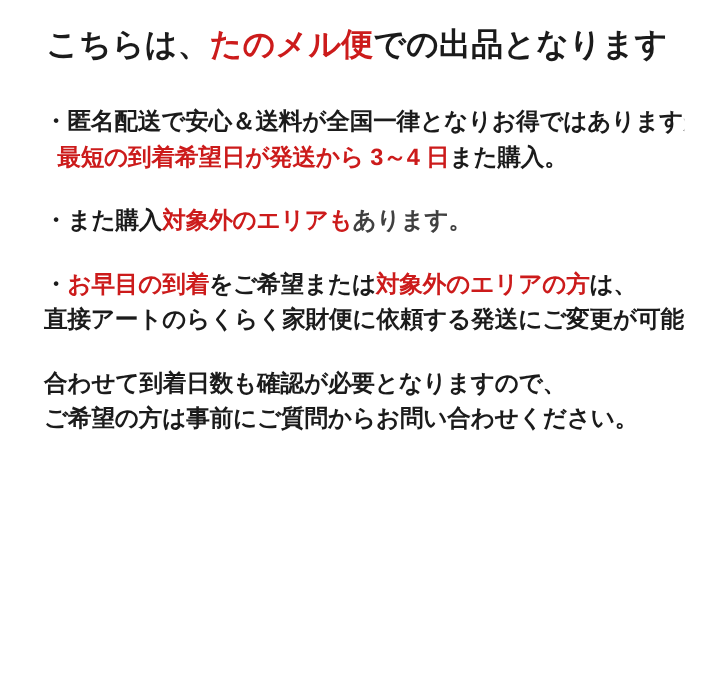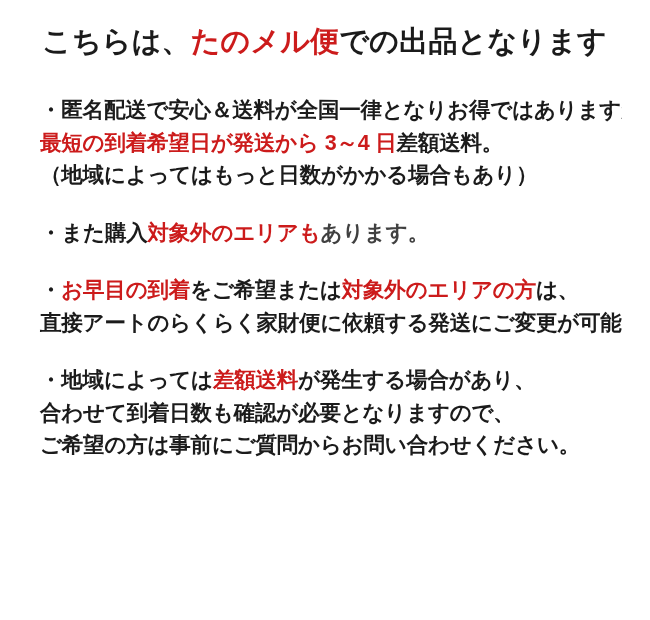--- a/index.html
+++ b/index.html
@@ -43,29 +43,27 @@
   .seg { display: inline; }
 </style>
 </head>
 <body>
 
 <div class="page">
   <h1 class="title" id="title"><span class="seg" style="color: rgb(27, 27, 27);">こちらは、</span><span class="seg" style="color: rgb(204, 27, 27);">たのメル便</span><span class="seg" style="color: rgb(27, 27, 27);">での出品となります</span></h1>
   <div class="body-area" id="paragraphs">
       <div class="paragraph">
         <div class="line"><span class="seg" style="color: rgb(27, 27, 27);">・匿名配送で安心＆送料が全国一律となりお得ではありますが、</span></div>
-        <div class="line"><span class="seg" style="color: rgb(204, 27, 27);">最短の到着希望日が発送から 3～4 日</span><span class="seg" style="color: rgb(27, 27, 27);">差額送料。</span></div>
-        <div class="line"><span class="seg" style="color: rgb(27, 27, 27);">（地域によってはもっと日数がかかる場合もあり）</span></div>
+        <div class="line"><span class="seg" style="color: rgb(204, 27, 27); margin-left: 12px;">最短の到着希望日が発送から 3～4 日</span><span class="seg" style="color: rgb(27, 27, 27);">また購入。</span></div>
       </div>
       <div class="paragraph">
         <div class="line"><span class="seg" style="color: rgb(27, 27, 27);">・また購入</span><span class="seg" style="color: rgb(204, 27, 27);">対象外のエリアも</span><span class="seg" style="color: #404040;">あります。</span></div>
       </div>
       <div class="paragraph">
         <div class="line"><span class="seg" style="color: rgb(27, 27, 27);">・</span><span class="seg" style="color: rgb(204, 27, 27);">お早目の到着</span><span class="seg" style="color: rgb(27, 27, 27);">をご希望または</span><span class="seg" style="color: rgb(204, 27, 27);">対象外のエリアの方</span><span class="seg" style="color: rgb(27, 27, 27);">は、</span></div>
         <div class="line"><span class="seg" style="color: rgb(27, 27, 27);">直接アートのらくらく家財便に依頼する発送にご変更が可能で、</span></div>
       </div>
       <div class="paragraph">
-        <div class="line"><span class="seg" style="color: rgb(27, 27, 27);">・地域によっては</span><span class="seg" style="color: rgb(204, 27, 27);">差額送料</span><span class="seg" style="color: rgb(27, 27, 27);">が発生する場合があり、</span></div>
         <div class="line"><span class="seg" style="color: rgb(27, 27, 27);">合わせて到着日数も確認が必要となりますので、</span></div>
         <div class="line"><span class="seg" style="color: rgb(27, 27, 27);">ご希望の方は事前にご質問からお問い合わせください。</span></div>
       </div>
     </div>
 </div>
 
 </body></html>

